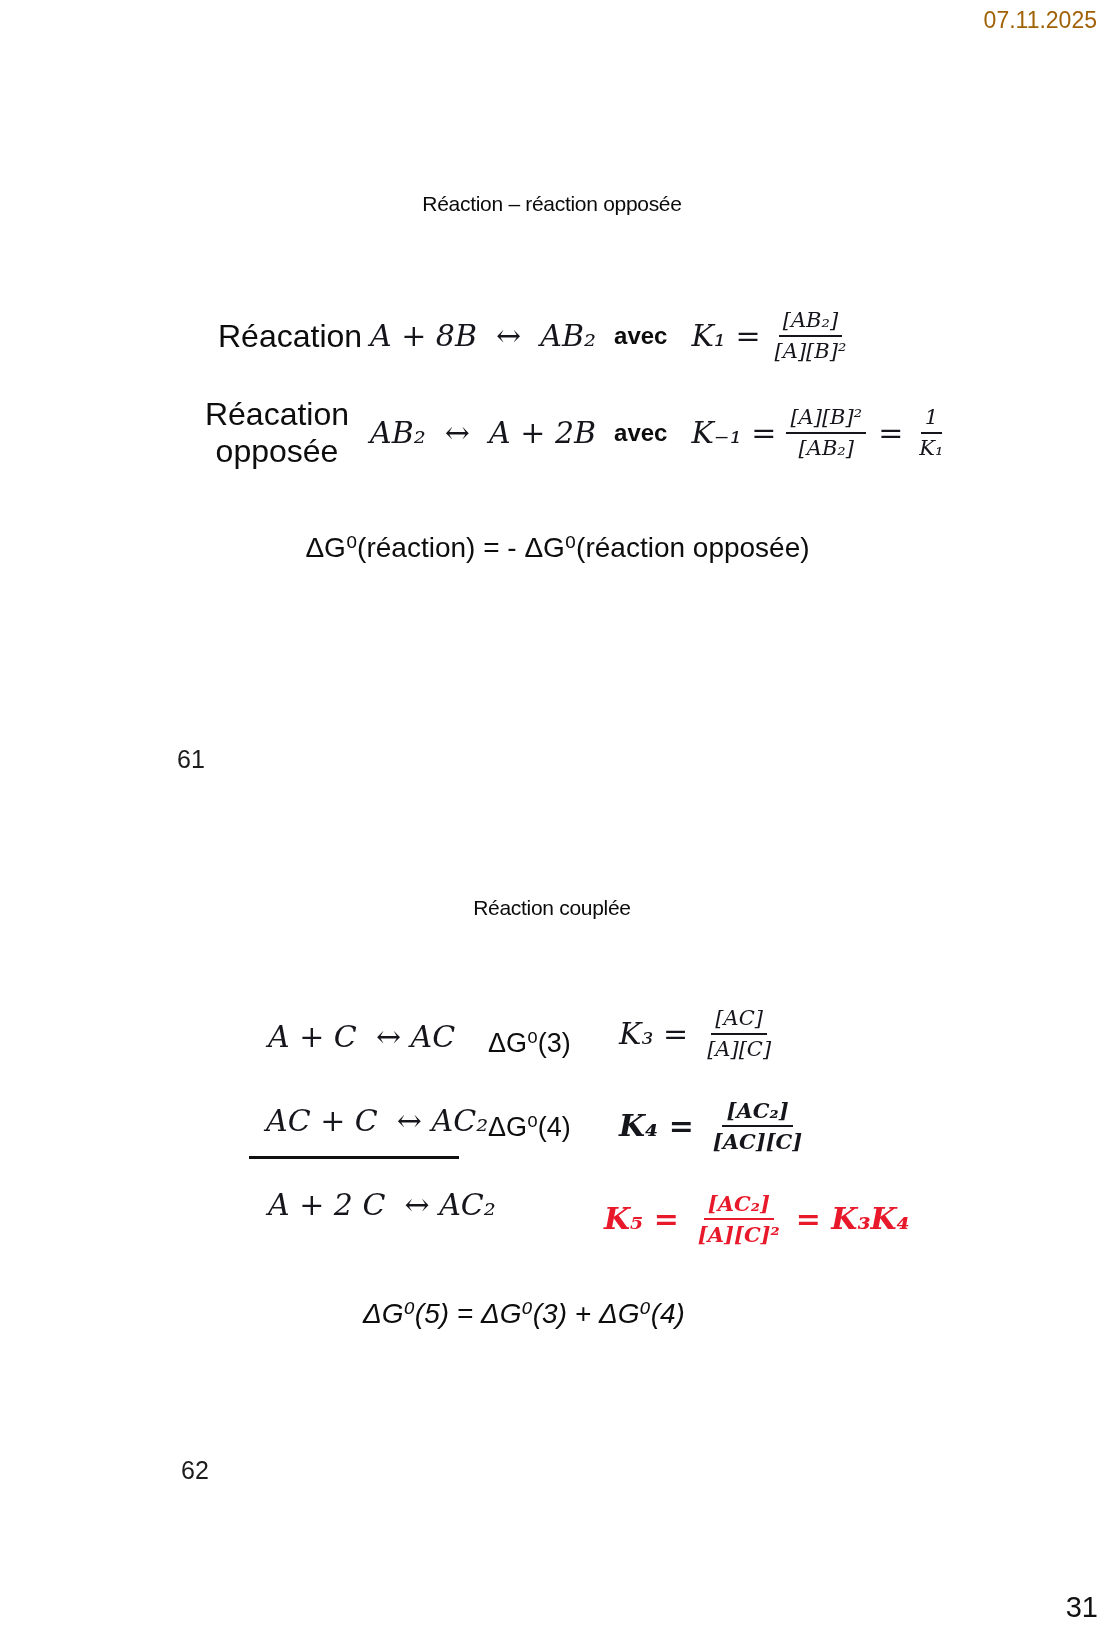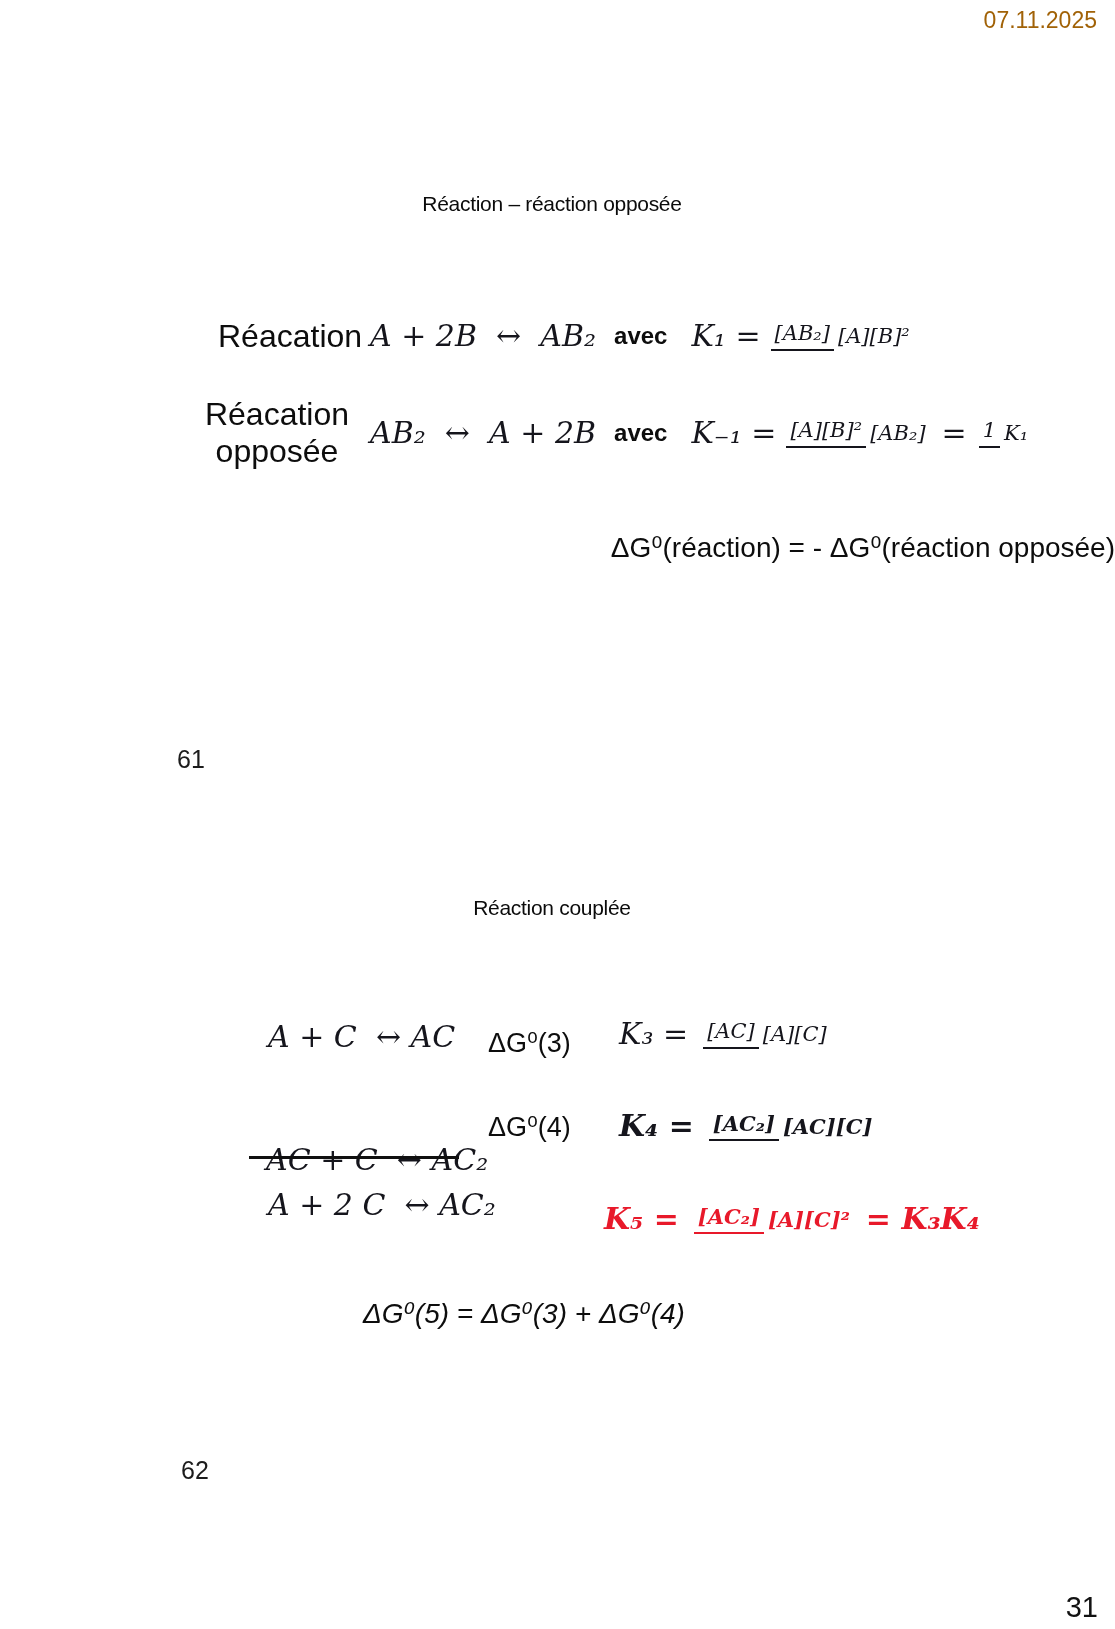--- a/index.html
+++ b/index.html
@@ -30,49 +30,49 @@
   .math {
     font-family:"DejaVu Serif","DejaVu Sans",serif;
     font-style:italic;
     font-size:30px;
     color:#15151c;
     white-space:pre;
     line-height:1;
   }
   .avec { font-weight:700; font-size:24px; color:#0d0d0d; }
 
-  .frac { display:inline-flex; flex-direction:row; align-items:center; font-size:21px; line-height:1.2; }
+  .frac { display:inline-flex; flex-direction:column; align-items:center; font-size:21px; line-height:1.2; }
   .frac .num { padding:0 4px 2px; border-bottom:2px solid currentColor; }
   .frac .den { padding:2px 4px 0; }
 
   .eqrow { position:absolute; display:flex; align-items:center; }
   #s1r1 { left:218px; top:292px; height:88px; }
   #s1r2 { left:218px; top:388px; height:90px; }
   #s1r1 .rx, #s1r2 .rx { margin-left:34px; }
   #s1r1 .avec, #s1r2 .avec { margin-left:18px; }
   #s1r1 .klhs, #s1r2 .klhs { margin-left:24px; }
   #s1r1 .frac, #s1r2 .frac { margin-left:10px; }
   #s1r2 .eqsign { margin-left:12px; }
   #s1r2 .frac2 { margin-left:12px; }
   #s1r1 .lbl { width:118px; }
 
   .dg { position:absolute; font-size:28px; color:#0d0d0d; text-align:center; }
-  #s1-dg { left:0; width:1115px; top:531px;text-align:right; }
+  #s1-dg { left:0; width:1115px; top:531px; }
   #s2-dg { left:0; width:1048px; top:1297px;font-style:italic; }
 
   .slidenum { position:absolute; font-size:25px; color:#1c1c1c; }
   #num61 { left:177px; top:745px; }
   #num62 { left:181px; top:1456px; }
 
   
   .cell { position:absolute; }
   #s2r1-rx { left:268px; top:1022px; }
   #s2r1-dg { left:488px; top:1027px; }
   #s2r1-k  { left:619px; top:998px; }
-  #s2r2-rx { left:266px; top:1106px;margin-top:39px; }
+  #s2r2-rx { left:266px; top:1106px; }
   #s2r2-dg { left:488px; top:1111px; }
   #s2r2-k  { left:619px; top:1090px;font-weight:bold; }
   #s2r3-rx { left:268px; top:1190px; }
   #s2r3-k  { left:604px; top:1183px; }
 
   .kexpr { display:flex; align-items:center; height:72px; }
   .kexpr .frac { margin-left:15px; }
   .kexpr .tail { margin-left:12px; }
 
   .dglabel { font-size:27px; color:#0d0d0d; }
@@ -86,21 +86,21 @@
 
 <div class="page">
 
   <div class="date">07.11.2025</div>
 
   <section>
     <h1 class="slide-title" id="s1-title">Réaction – réaction opposée</h1>
 
     <div class="eqrow" id="s1r1">
       <span class="lbl">Réacation</span>
-      <span class="math rx">A + 2B  ↔  AB₂</span>
+      <span class="math rx">A + 8B  ↔  AB₂</span>
       <span class="avec">avec</span>
       <span class="math klhs">K₁ =</span>
       <span class="math frac">
         <span class="num">[AB₂]</span>
         <span class="den">[A][B]²</span>
       </span>
     </div>
 
     <div class="eqrow" id="s1r2">
       <span class="lbl two">

